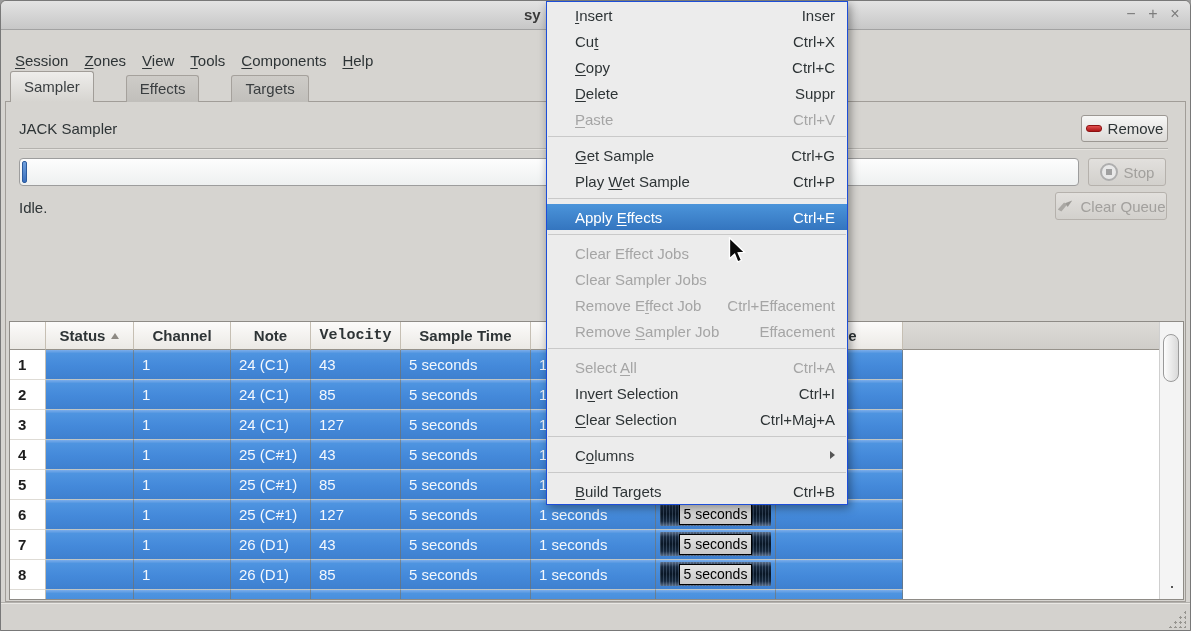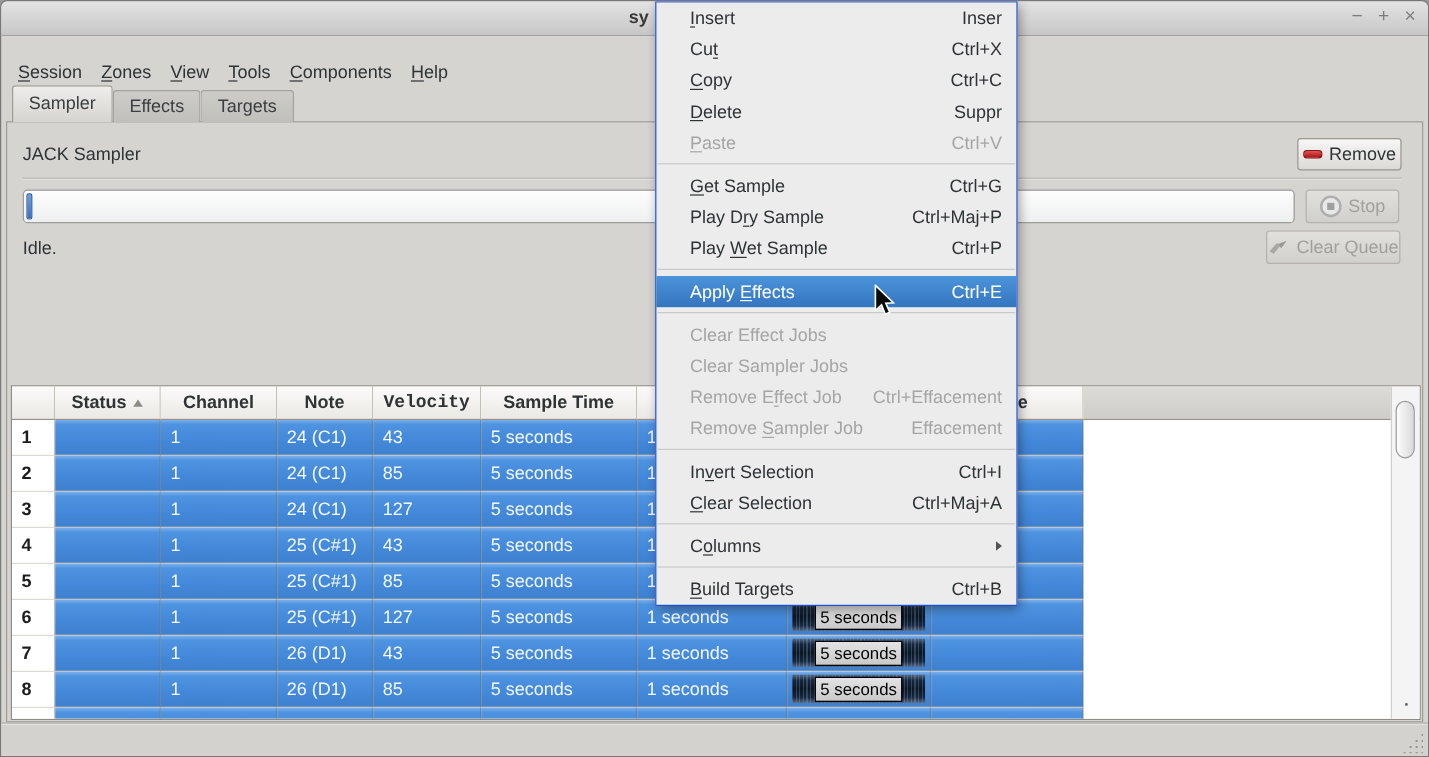--- a/index.html
+++ b/index.html
@@ -11,21 +11,21 @@
             background:linear-gradient(#e3e3e3,#c7c7c7);border-bottom:1px solid #a2a2a2;border-radius:5px 5px 0 0;}
   .win-title{position:absolute;left:523px;top:5px;font-weight:bold;color:#3a3a3a;}
   .win-btn{position:absolute;top:3px;width:20px;height:20px;line-height:20px;text-align:center;
            color:#7d7d7d;font-size:16px;}
   .btn-min{left:1120px}.btn-max{left:1142px}.btn-close{left:1164px}
   
   .menubar{position:absolute;left:0;top:29px;width:100%;height:33px;display:flex;align-items:center;padding-left:6px;box-sizing:border-box;}
   .mb-item{padding:4px 8px;white-space:pre;margin-top:27px;}
   .mn{text-decoration:underline;text-underline-offset:2px;}
   
-  .tabbar{position:absolute;left:9px;top:70px;height:31px;display:flex;z-index:3;}
+  .tabbar{position:absolute;left:9px;top:70px;height:31px;display:flex;z-index:3;gap:32px;}
   .tab{height:26px;line-height:26px;margin-top:4px;padding:0 13px;background:linear-gradient(#ceccc8,#c1bfbb);
        border:1px solid #a5a19c;border-bottom:none;border-radius:3px 3px 0 0;color:#3a3e40;}
   .tab.active{height:30px;line-height:30px;margin-top:0;background:linear-gradient(#eeedeb,#d6d4d0);
        border:1px solid #a19d98;border-bottom:none;position:relative;z-index:4;}
   
   .notebook{position:absolute;left:4px;top:100px;width:1181px;height:501px;border:1px solid #a19d98;
             background:#d6d4d0;box-sizing:border-box;}
   .panel-title{position:absolute;left:18px;top:119px;}
   .hline{position:absolute;left:18px;top:147px;width:1149px;height:0;border-top:1px solid #b4b2ae;border-bottom:1px solid #e4e2de;}
   .status-text{position:absolute;left:18px;top:198px;}
@@ -333,30 +333,30 @@
   </div>
 
   <div class="context-menu" id="context-menu">
       <div class="menu-item"><span class="mi-label"><span class="mn">I</span><span>nsert</span></span><span class="mi-accel">Inser</span></div>
       <div class="menu-item"><span class="mi-label"><span>Cu</span><span class="mn">t</span></span><span class="mi-accel">Ctrl+X</span></div>
       <div class="menu-item"><span class="mi-label"><span class="mn">C</span><span>opy</span></span><span class="mi-accel">Ctrl+C</span></div>
       <div class="menu-item"><span class="mi-label"><span class="mn">D</span><span>elete</span></span><span class="mi-accel">Suppr</span></div>
       <div class="menu-item disabled"><span class="mi-label"><span class="mn">P</span><span>aste</span></span><span class="mi-accel">Ctrl+V</span></div>
       <div class="menu-sep"></div>
       <div class="menu-item"><span class="mi-label"><span class="mn">G</span><span>et Sample</span></span><span class="mi-accel">Ctrl+G</span></div>
-      <div class="menu-item"><span class="mi-label"><span>Play D</span><span class="mn">r</span><span>y Sample</span></span><span class="mi-accel">Ctrl+Maj+P</span></div>
       <div class="menu-item"><span class="mi-label"><span>Play </span><span class="mn">W</span><span>et Sample</span></span><span class="mi-accel">Ctrl+P</span></div>
       <div class="menu-sep"></div>
       <div class="menu-item selected"><span class="mi-label"><span>Apply </span><span class="mn">E</span><span>ffects</span></span><span class="mi-accel">Ctrl+E</span></div>
       <div class="menu-sep"></div>
       <div class="menu-item disabled"><span class="mi-label"><span>Clear Effect Jobs</span></span></div>
       <div class="menu-item disabled"><span class="mi-label"><span>Clear Sampler Jobs</span></span></div>
       <div class="menu-item disabled"><span class="mi-label"><span>Remove E</span><span class="mn">f</span><span>fect Job</span></span><span class="mi-accel">Ctrl+Effacement</span></div>
       <div class="menu-item disabled"><span class="mi-label"><span>Remove </span><span class="mn">S</span><span>ampler Job</span></span><span class="mi-accel">Effacement</span></div>
       <div class="menu-sep"></div>
+      <div class="menu-item disabled"><span class="mi-label"><span>Select </span><span class="mn">A</span><span>ll</span></span><span class="mi-accel">Ctrl+A</span></div>
       <div class="menu-item"><span class="mi-label"><span>In</span><span class="mn">v</span><span>ert Selection</span></span><span class="mi-accel">Ctrl+I</span></div>
       <div class="menu-item"><span class="mi-label"><span class="mn">C</span><span>lear Selection</span></span><span class="mi-accel">Ctrl+Maj+A</span></div>
       <div class="menu-sep"></div>
       <div class="menu-item"><span class="mi-label"><span>C</span><span class="mn">o</span><span>lumns</span></span><span class="submenu-arrow"></span></div>
       <div class="menu-sep"></div>
       <div class="menu-item"><span class="mi-label"><span class="mn">B</span><span>uild Targets</span></span><span class="mi-accel">Ctrl+B</span></div>
     </div>
 
   <svg class="cursor" width="18" height="27" viewBox="0 0 12 18">
     <path d="M1 0.5 L1 14.5 L4.4 11.4 L6.5 16.6 L9 15.5 L6.8 10.5 L11 10.2 Z" fill="#0a0a0a" stroke="#ffffff" stroke-width="0.9"></path>

